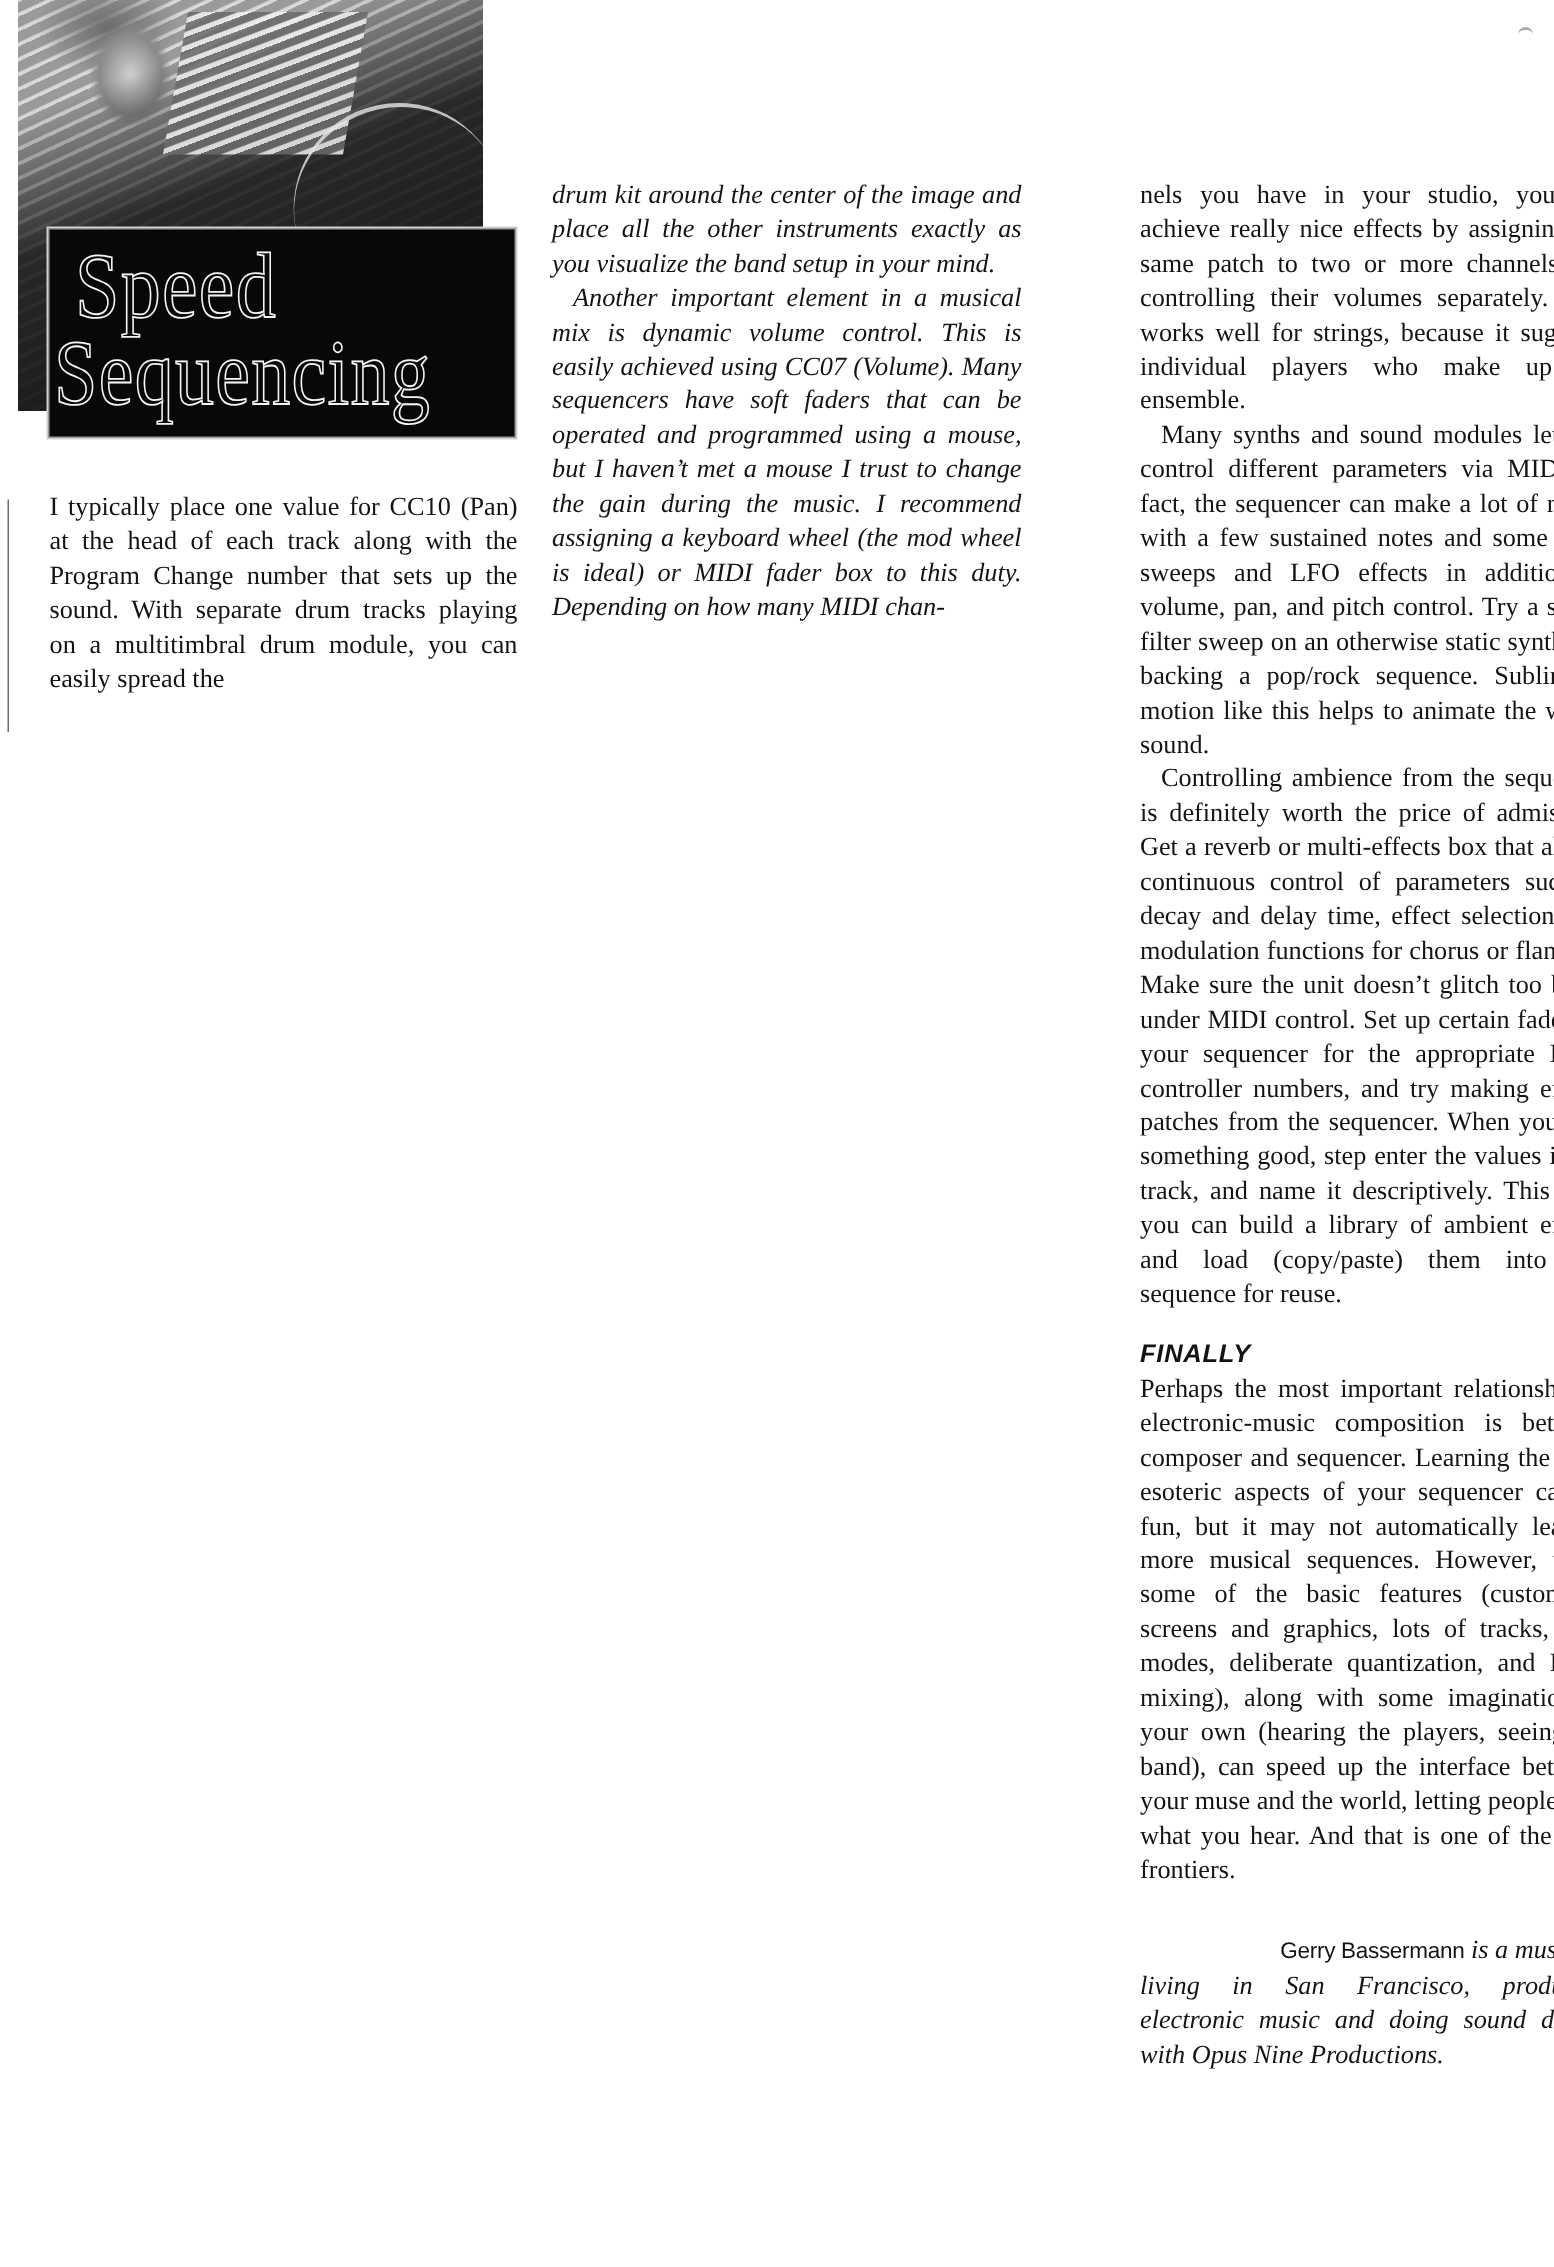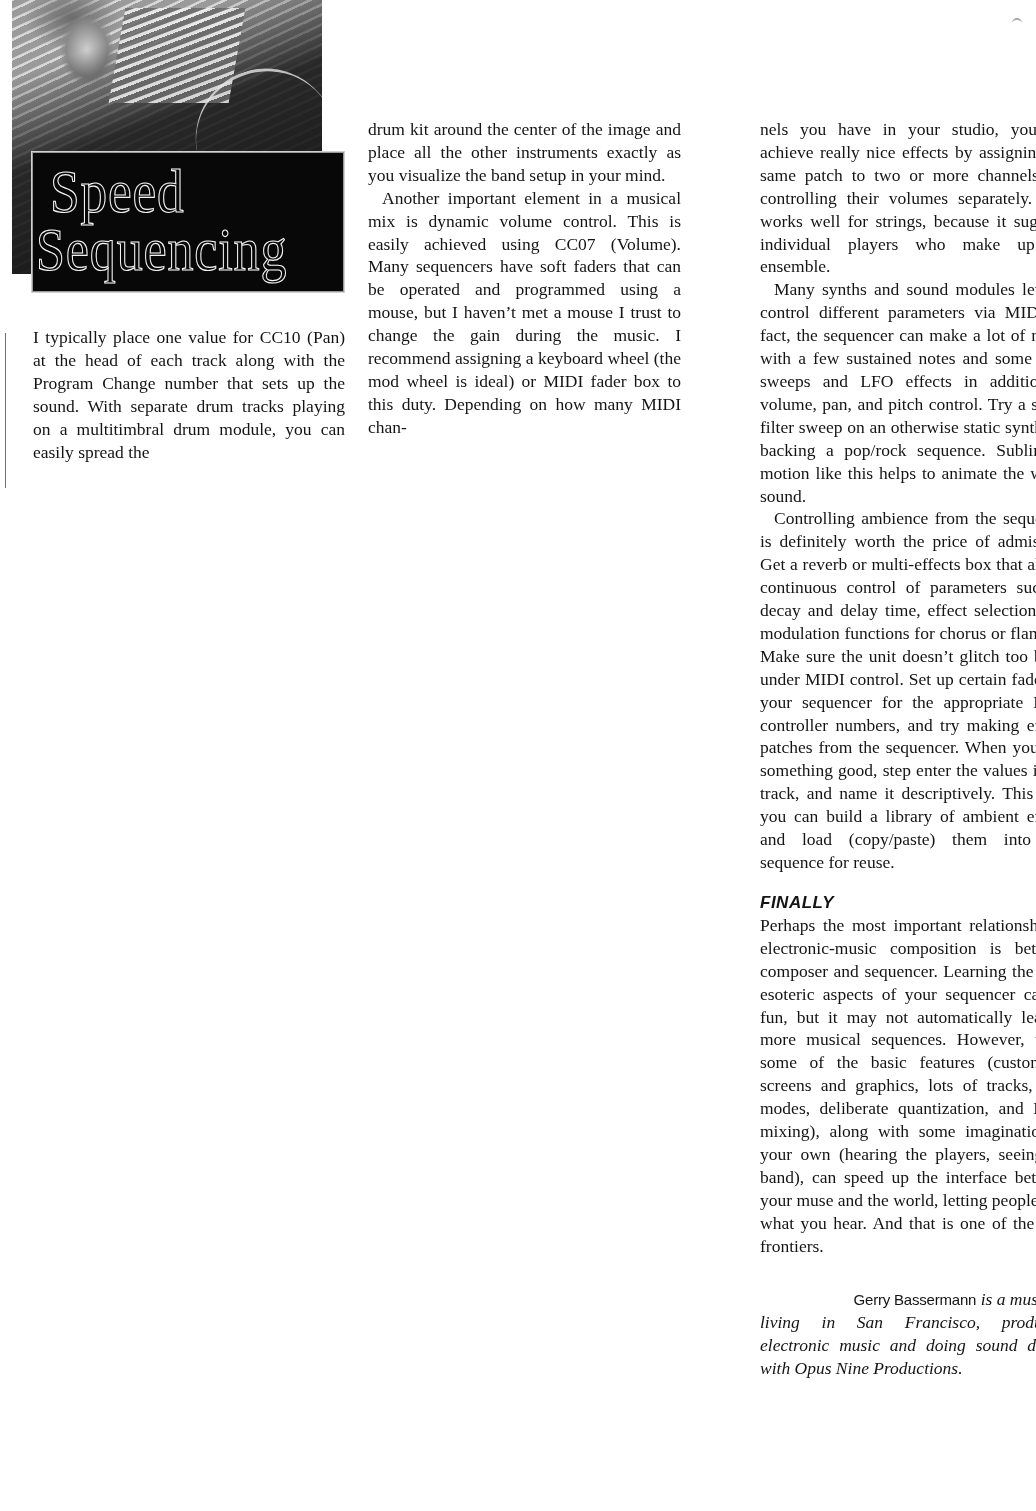--- a/index.html
+++ b/index.html
@@ -44,21 +44,21 @@
       -webkit-text-stroke: 1.2px #f4f4f4;
       white-space: nowrap; line-height: 1;
     }
     .title-line.l1 { left: 50px; top: 160px; font-size: 62px; transform: scaleX(0.86); transform-origin: left top; }
     .title-line.l2 { left: 36px; top: 218px; font-size: 62px; transform: scaleX(0.84); transform-origin: left top; }
 
     .col { position: absolute; font-size: 17.5px; line-height: 22.9px; text-align: justify; }
     .col p { margin: 0; }
     .col p.indent { text-indent: 14px; }
     .col-1 { left: 33px; top: 326px; width: 312px; }
-    .col-2 { left: 368px; top: 118px; width: 313px; }
+    .col-2 { left: 368px; top: 118px; width: 313px; font-style: italic; }
     .col-3 { left: 728px; top: 118px; width: 313px; margin-left: 32px; }
     .left-rule {
       position: absolute; left: 5px; top: 333px; width: 1px; height: 155px; background: #6e6e6e;
     }
     .section-head {
       font-family: "Liberation Sans", "DejaVu Sans", sans-serif; font-weight: bold;
       font-size: 17px; letter-spacing: 0.5px; margin: 18px 0 0 0 !important; line-height: 22px; font-style: italic;
     }
     .bio { margin-top: 30px !important; text-align: right; }
     .bio-text { font-style: italic; }

